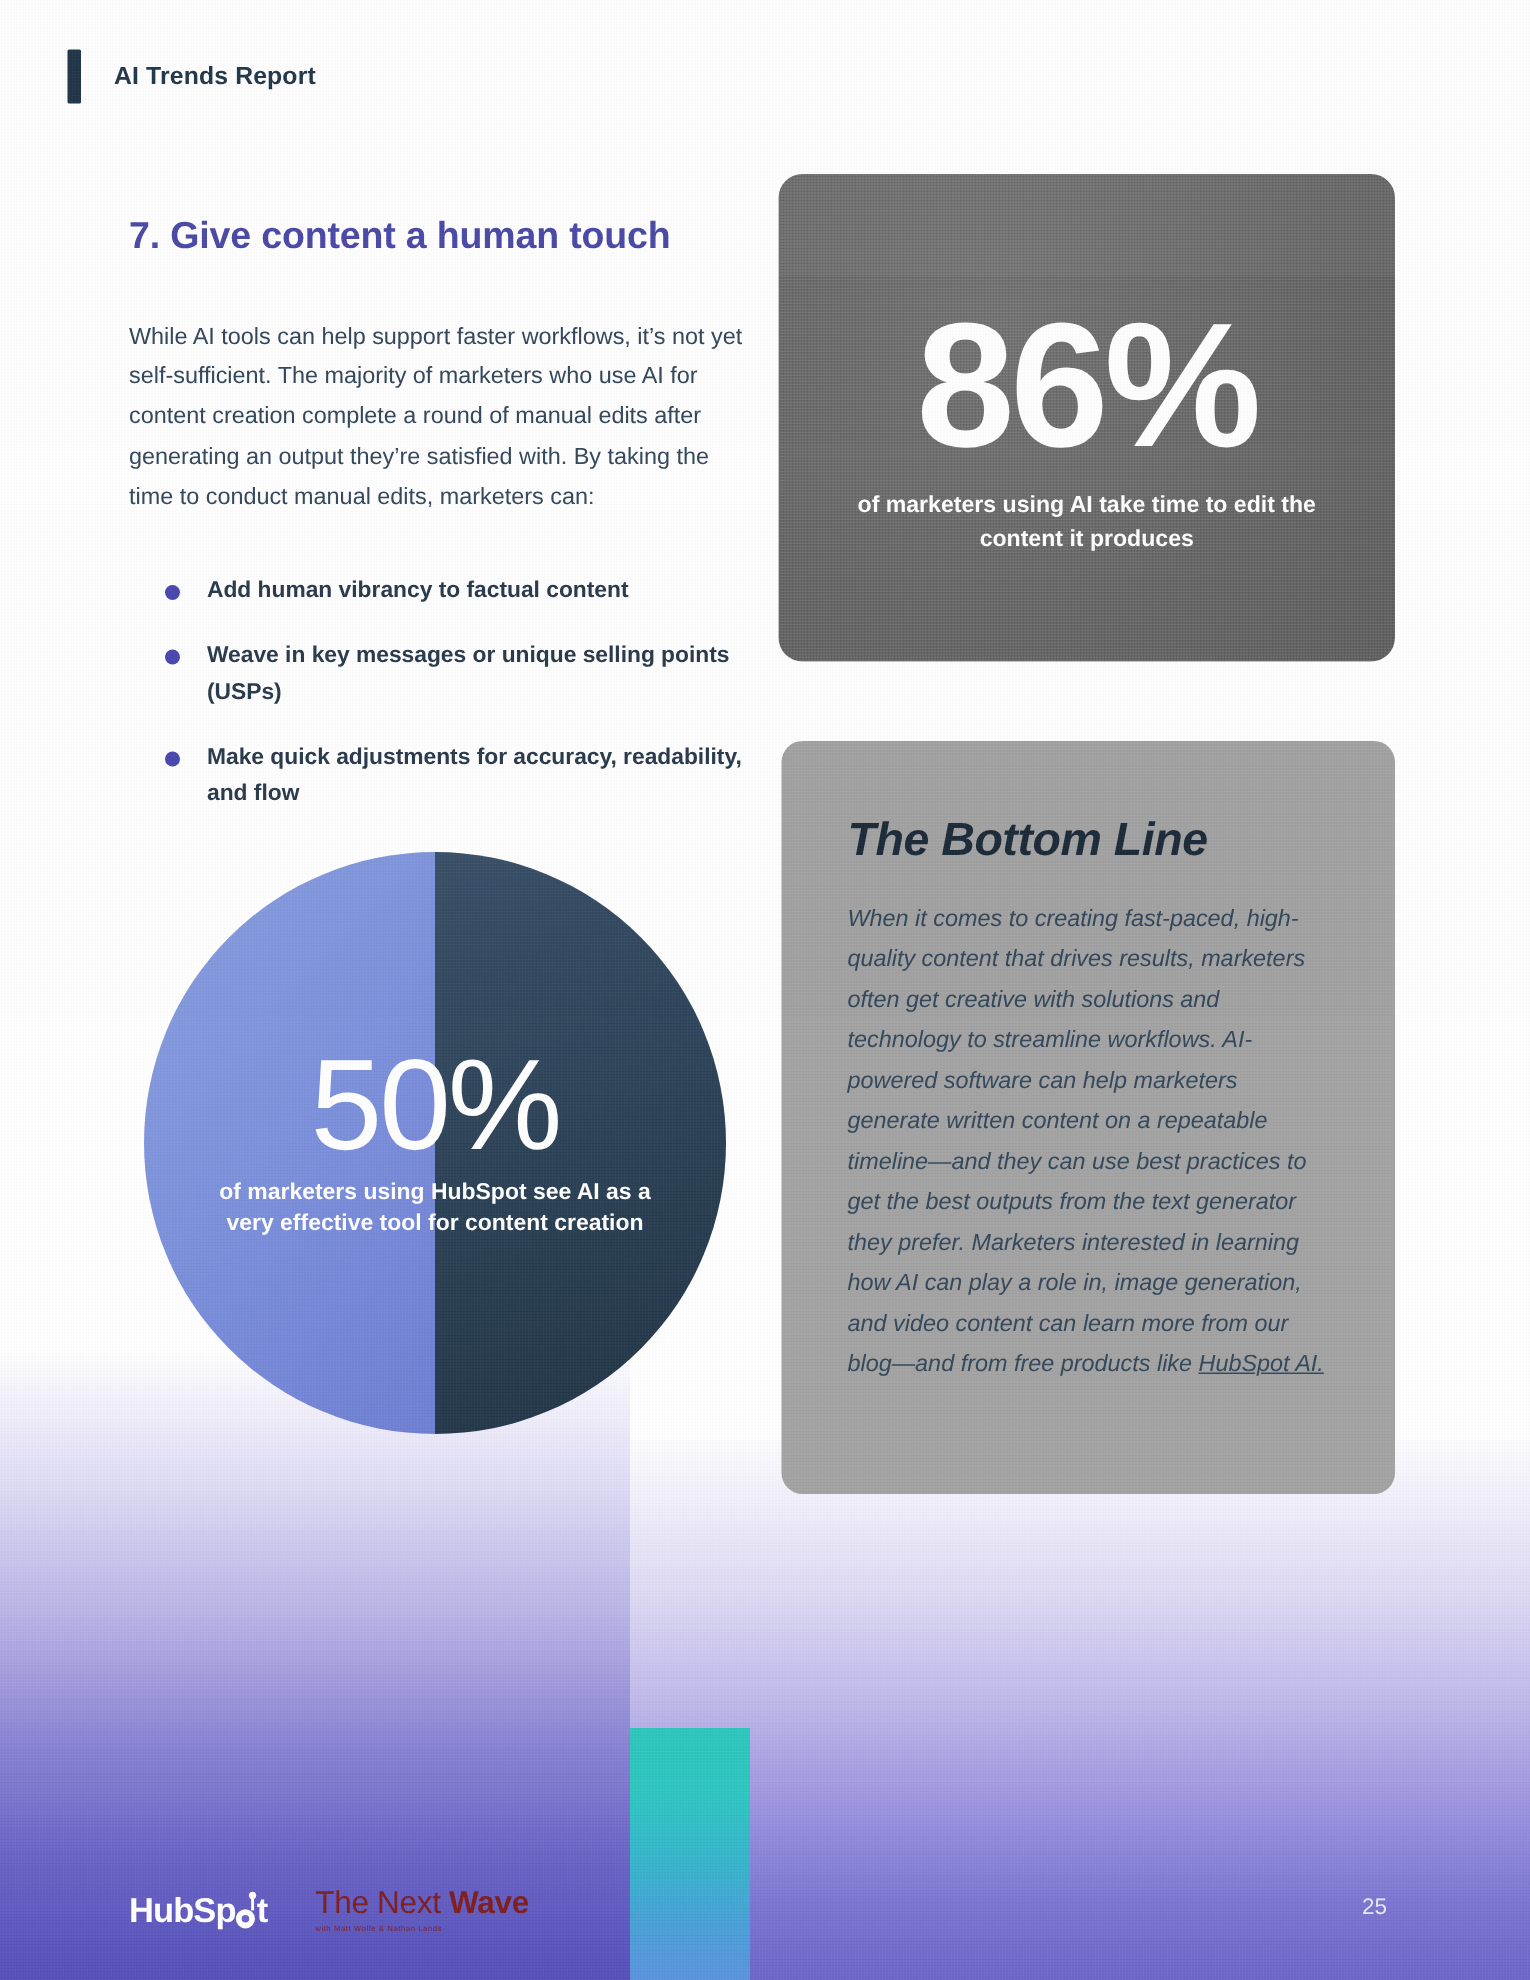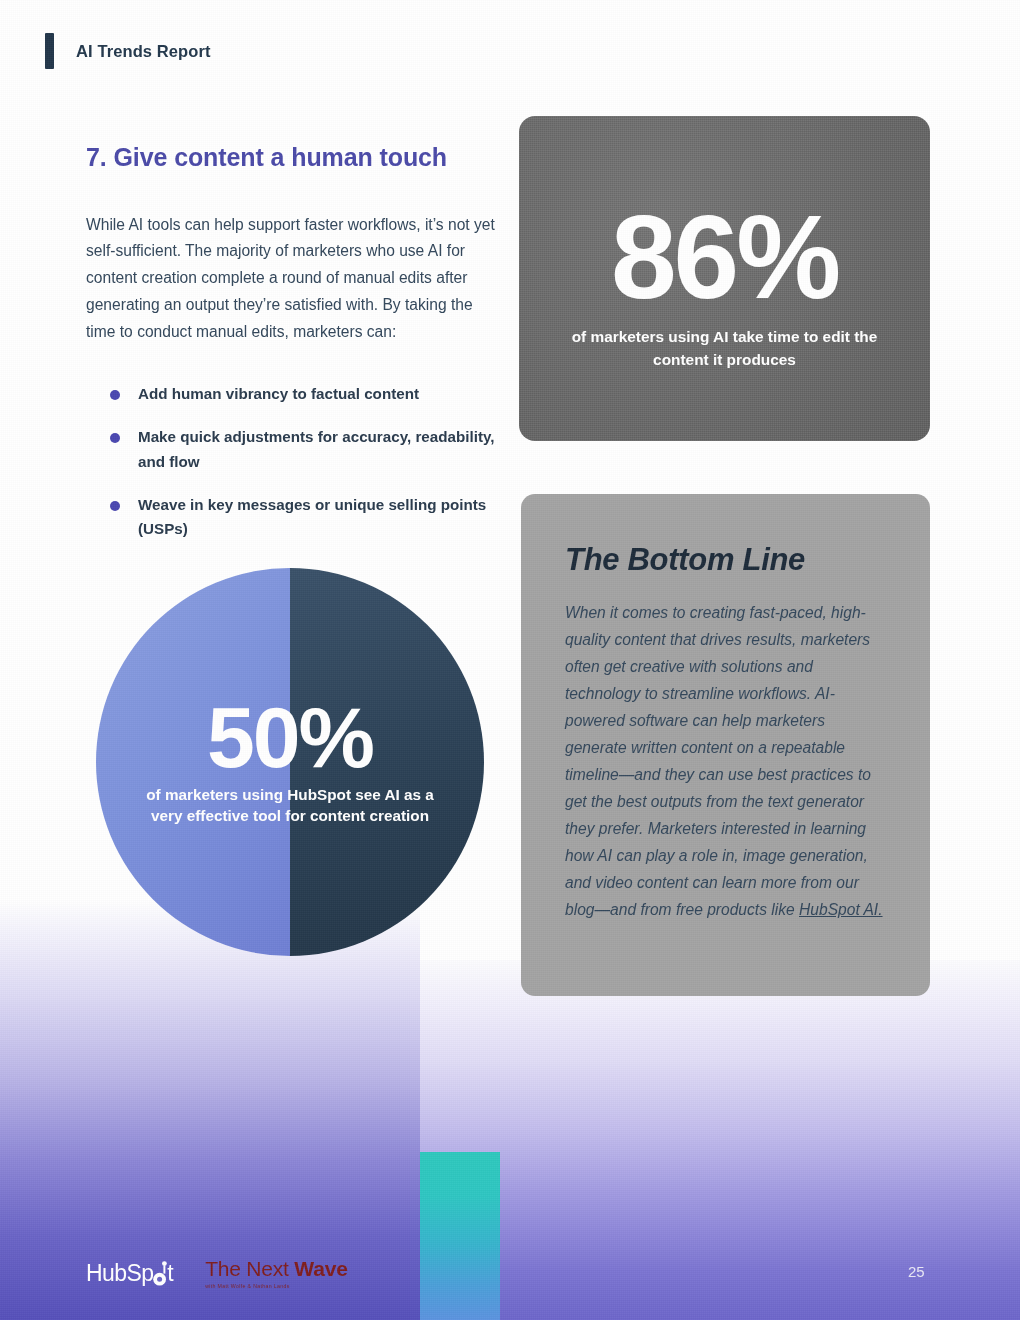--- a/index.html
+++ b/index.html
@@ -179,21 +179,21 @@
     inset: 0;
     display: flex;
     flex-direction: column;
     align-items: center;
     justify-content: center;
     text-align: center;
     color: #ffffff;
   }
   .pie-value {
     font-size: 86px;
-    font-weight: bold;
+    font-weight: normal;
     line-height: .92;
     letter-spacing: -2px;
     margin-bottom: 8px;
   }
   .pie-caption {
     font-size: 15.3px;
     font-weight: bold;
     line-height: 1.32;
     width: 300px;
   }
@@ -272,21 +272,21 @@
     top: 1258px;
     display: flex;
     align-items: center;
     gap: 32px;
   }
   .hubspot-logo {
     display: flex;
     align-items: flex-end;
     color: #ffffff;
     font-size: 23px;
-    font-weight: normal;
+    font-weight: bold;
     letter-spacing: -.6px;
   }
   .tnw-logo {
     display: flex;
     flex-direction: column;
     color: #7f1d1d;
     line-height: 1;
   }
   .tnw-main {
     font-size: 21px;
@@ -324,25 +324,25 @@
   <h2 class="section-heading">7. Give content a human touch</h2>
   <p class="body-copy">While AI tools can help support faster workflows, it’s not yet self-sufficient. The majority of marketers who use AI for content creation complete a round of manual edits after generating an output they’re satisfied with. By taking the time to conduct manual edits, marketers can:</p>
 
   <ul class="bullet-list">
     <li class="bullet-item">
       <span class="bullet-dot"></span>
       <span>Add human vibrancy to factual content</span>
     </li>
     <li class="bullet-item">
       <span class="bullet-dot"></span>
-      <span>Make quick adjustments for accuracy, readability, and flow</span>
+      <span>Weave in key messages or unique selling points (USPs)</span>
     </li>
     <li class="bullet-item">
       <span class="bullet-dot"></span>
-      <span>Weave in key messages or unique selling points (USPs)</span>
+      <span>Make quick adjustments for accuracy, readability, and flow</span>
     </li>
   </ul>
 
   <div class="pie-wrap">
     <div class="pie">
       <div class="pie-half-left"></div>
       <div class="pie-half-right"></div>
     </div>
     <div class="pie-content">
       <div class="pie-value">50%</div>

